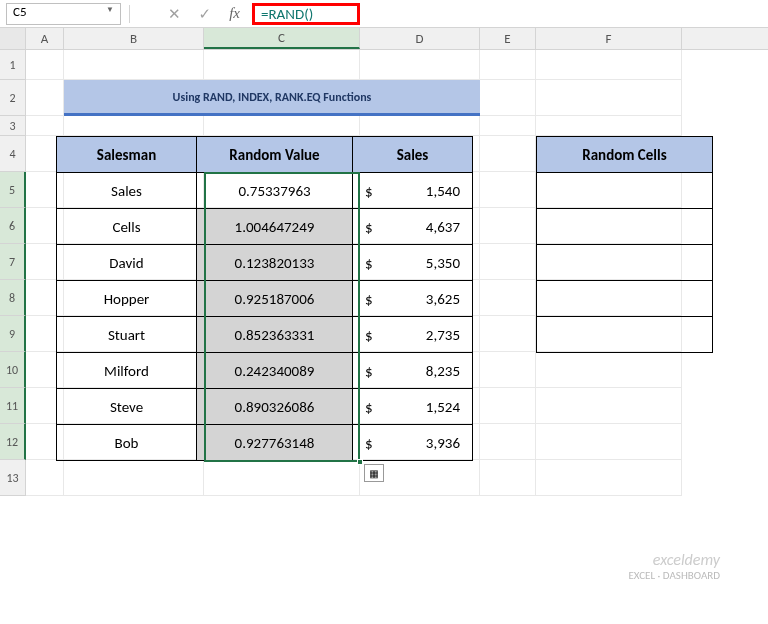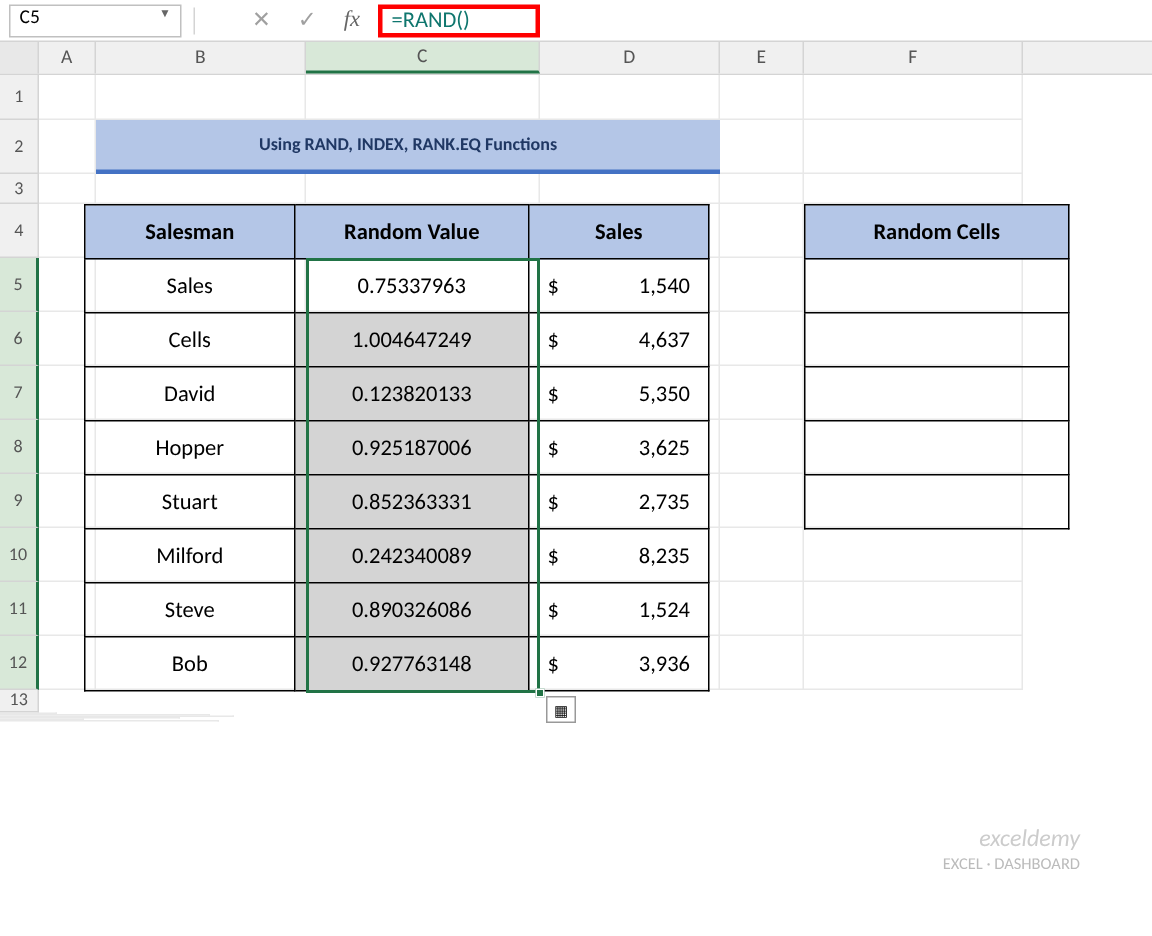--- a/index.html
+++ b/index.html
@@ -22,21 +22,21 @@
 .ch-B { width: 140px; }
 .ch-C { width: 156px; }
 .ch-D { width: 120px; }
 .ch-E { width: 56px; }
 .ch-F { width: 146px; }
 
 .rows { position: relative; }
 .row { display: flex; height: 36px; }
 .row.r1 { height: 30px; }
 .row.r3 { height: 20px; }
-.row.r13 { height: 36px; flex-direction: column; }
+.row.r13 { height: 36px; }
 .rh { width: 26px; border-right: 1px solid #d4d4d4; border-bottom: 1px solid #d4d4d4; display: flex; align-items: center; justify-content: center; font-size: 12px; color: #555; background: #f0f0f0; }
 .rh.active { background: #d8e8d8; border-right: 2px solid #217346; }
 .cell { border-right: 1px solid #e8e8e8; border-bottom: 1px solid #e8e8e8; }
 .c-A { width: 38px; }
 .c-B { width: 140px; }
 .c-C { width: 156px; }
 .c-D { width: 120px; }
 .c-E { width: 56px; }
 .c-F { width: 146px; }
 

